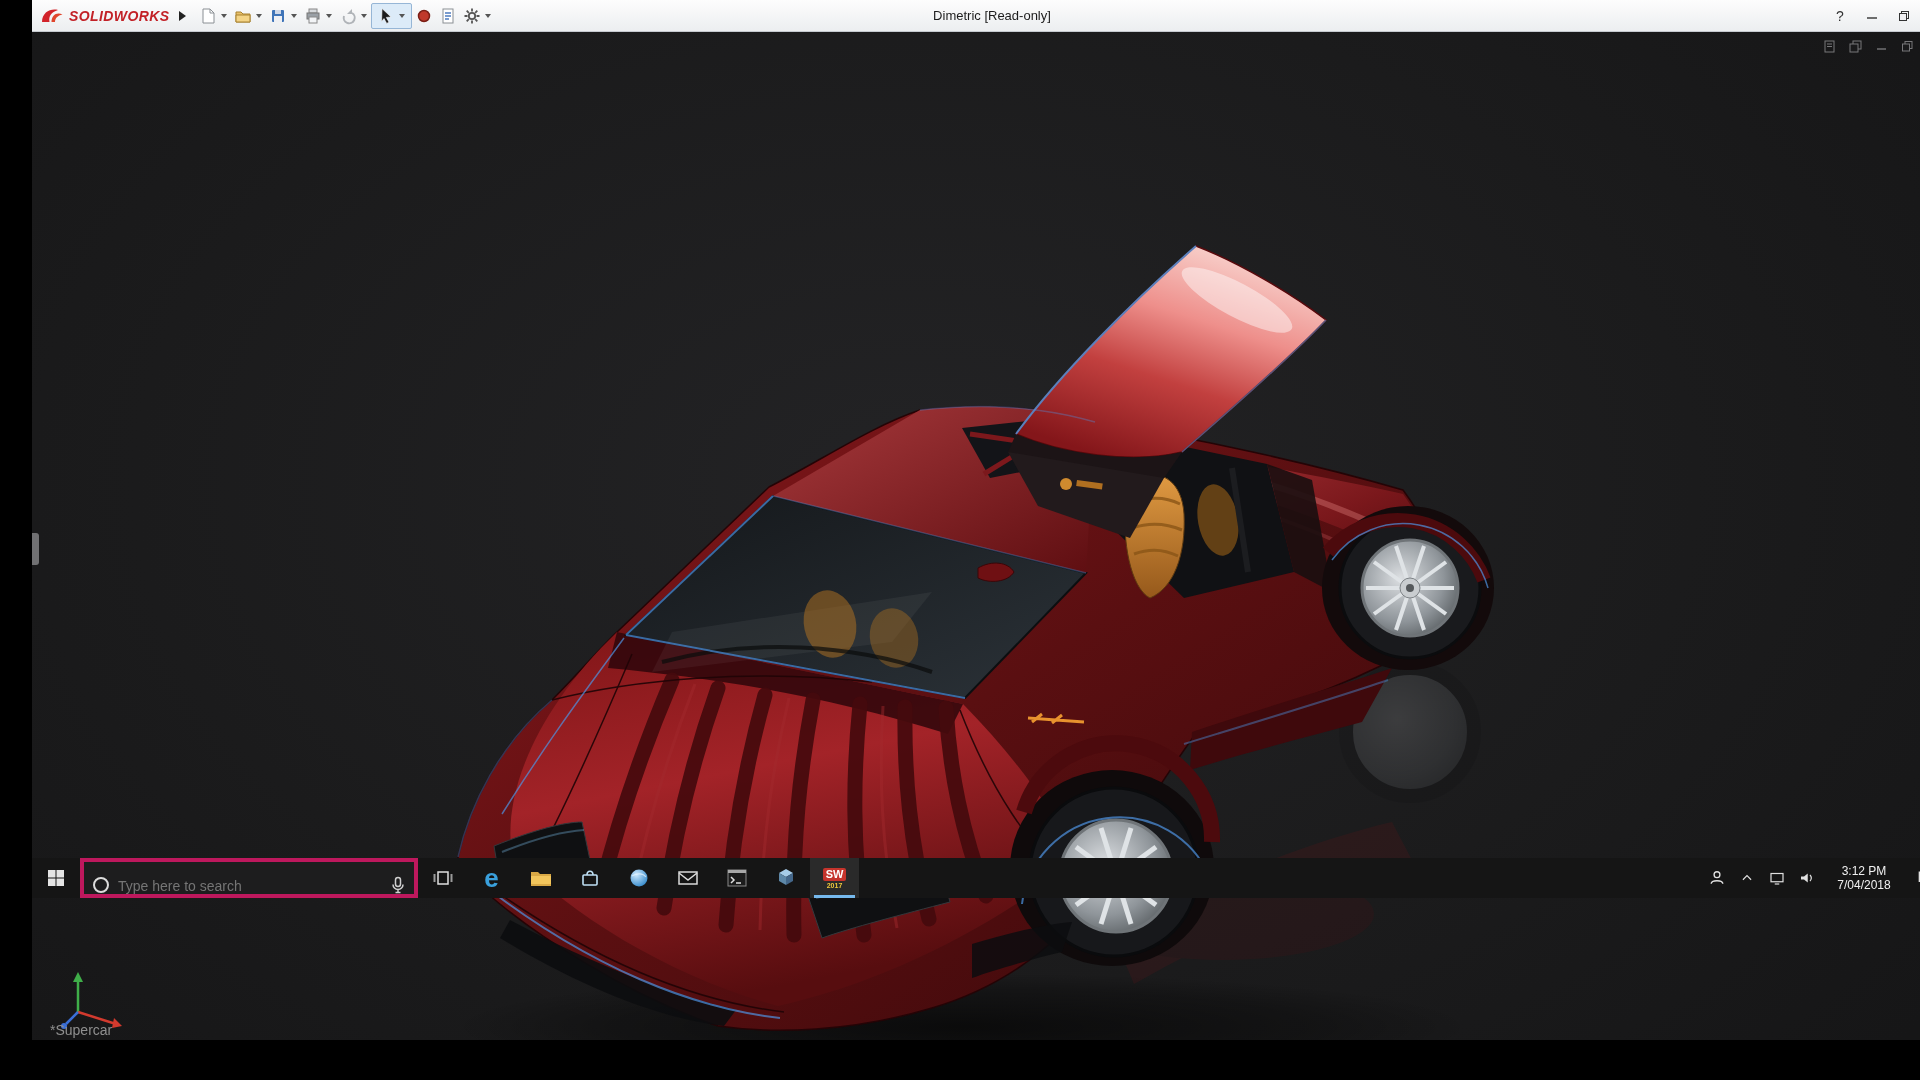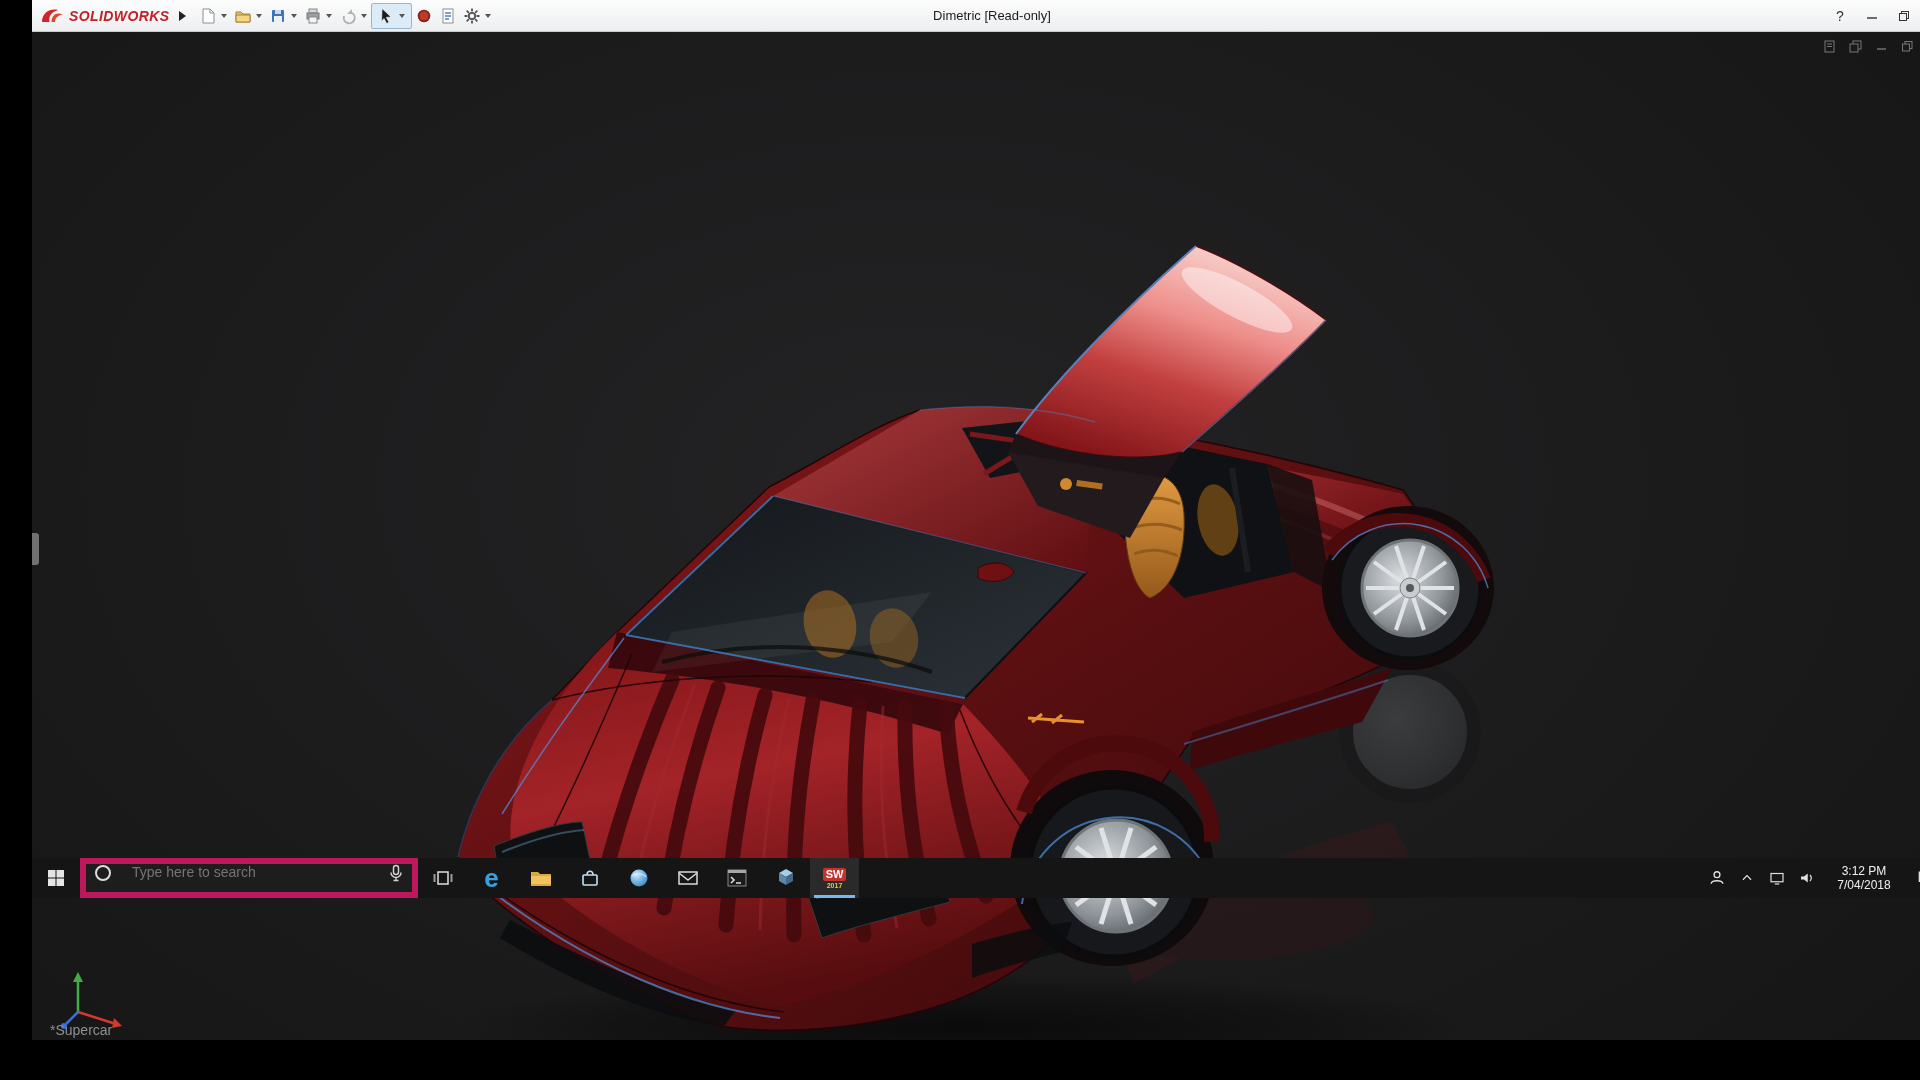--- a/index.html
+++ b/index.html
@@ -39,22 +39,22 @@
   .view-label { position:absolute; left:18px; top:990px; font-size:14px; color:#8f8f8f; z-index:12; }
   .fm-tab { position:absolute; left:0; top:501px; width:7px; height:32px; background:#b9b9bc;
     opacity:.55; border-radius:0 3px 3px 0; cursor:pointer; z-index:12; }
 
   
   .taskbar { position:absolute; left:0; bottom:0; right:0; height:40px; background:#151515;
     display:flex; align-items:stretch; z-index:40; }
   .tb-btn { width:49px; display:flex; align-items:center; justify-content:center; cursor:pointer;
     position:relative; }
   .start { width:48px; }
-  .searchbox { width:338px; background:#1d1d1e; border:6px solid #be185d; display:flex;
-    align-items:flex-start; padding:0 8px; gap:20px; }
+  .searchbox { width:338px; background:#1d1d1e; border:4px solid #be185d; display:flex;
+    align-items:flex-end; padding:0 8px; gap:8px; }
   .searchbox input { flex:1; background:transparent; border:none; outline:none; color:#c9c9c9;
     font-size:14px; font-family:"Liberation Sans", sans-serif; }
   .edge-e { font-size:26px; font-weight:bold; color:#3aa0dc; line-height:1; }
   .sw-btn { background:#2a2a2a; }
   .sw-ind { position:absolute; left:4px; right:4px; bottom:0; height:3px; background:#76b9ed; }
   .sw-icon { display:flex; flex-direction:column; align-items:center; line-height:1; }
   .sw-top { font-size:11px; font-weight:bold; color:#fff; background:#c5342c; padding:1px 3px; border-radius:2px; }
   .sw-year { font-size:7px; color:#f0c83c; margin-top:1px; font-weight:bold; }
   .tray { margin-left:auto; display:flex; align-items:center; padding-right:6px; }
   .tray-btn { width:30px; height:40px; display:flex; align-items:center; justify-content:center;

